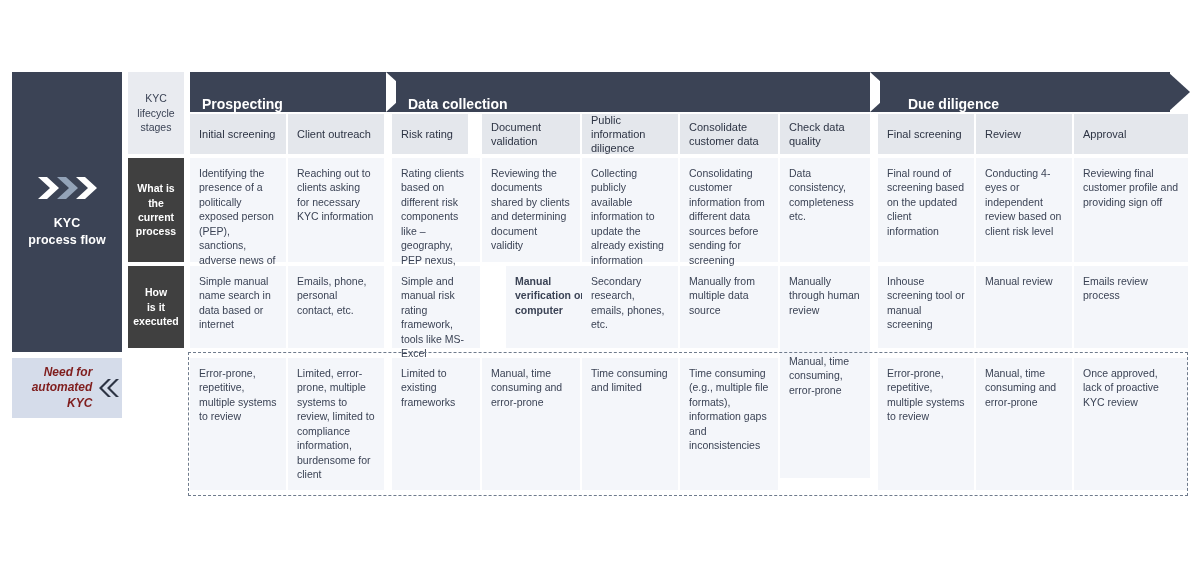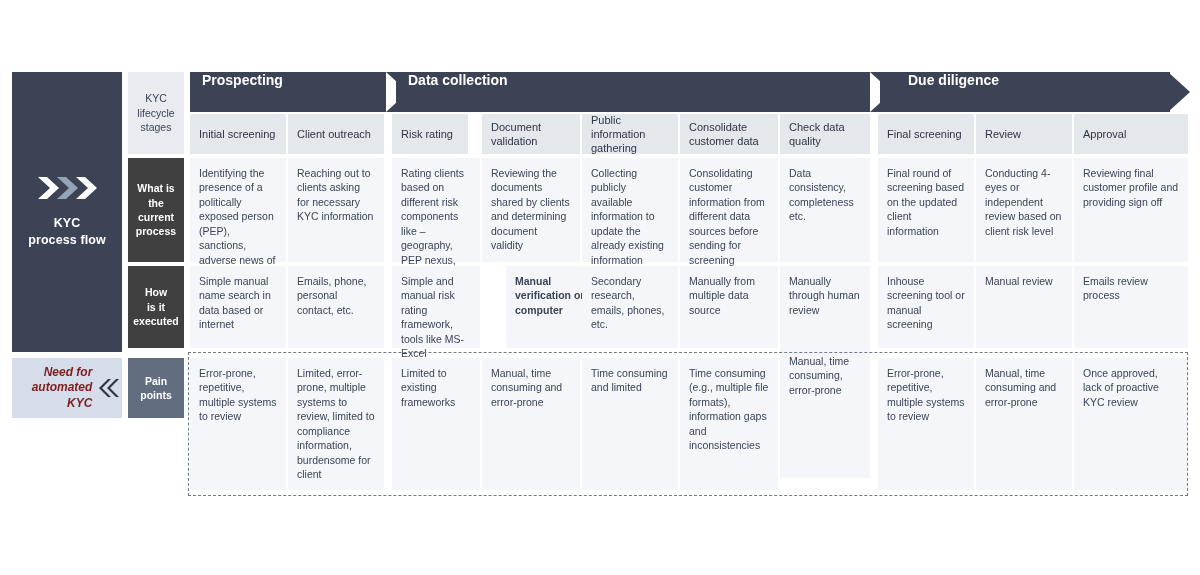--- a/index.html
+++ b/index.html
@@ -34,21 +34,21 @@
   }
   .rowlabel.light { background: #e9ebf0; color: #3b4355; }
   .rowlabel.dark  { background: #404040; color: #ffffff; font-weight: bold; }
   .rowlabel.slate { background: #626e80; color: #ffffff; font-weight: bold; }
 
   
   .stage-band { position: absolute; top: 72px; height: 40px; }
   .stage-arrow {
     position: absolute; top: 0; height: 40px;
     background: #3b4355;
-    display: flex; align-items: flex-start;
+    display: flex; align-items: flex-end;
   }
   .stage-arrow .stage-label {
     color: #ffffff; font-weight: bold; font-size: 14px;
     white-space: nowrap;
   }
   .arrow-notch {
     position: absolute; top: 0; width: 22px; height: 40px;
     background: #ffffff;
     clip-path: polygon(0 0, 100% 50%, 0 100%, 0 100%, 0 0);
   }
@@ -119,23 +119,20 @@
   </div>
 
   <div class="rowlabel light" style="top:72px; height:82px;">
     <span>KYC<br>lifecycle<br>stages</span>
   </div>
   <div class="rowlabel dark" style="top:158px; height:104px;">
     <span>What is<br>the<br>current<br>process</span>
   </div>
   <div class="rowlabel dark" style="top:266px; height:82px;">
     <span>How<br>is it<br>executed</span>
-  </div>
-  <div class="rowlabel slate" style="top:358px; height:60px;">
-    <span>Pain<br>points</span>
   </div>
 
   <div class="stage-band" style="left:190px; width:1000px;">
 
     <div class="stage-arrow" style="left:0px; width:206px; padding-left:12px;">
       <span class="stage-label">Prospecting</span>
     </div>
     <div class="arrow-notch" style="left:196px;"></div>
 
     <div class="stage-arrow" style="left:206px; width:484px; padding-left:12px;">
@@ -159,21 +156,21 @@
       <div class="cell" style="left: 288px; width: 96px; top: 266px; height: 82px;">Emails, phone, personal contact, etc.</div>
       <div class="cell" style="left: 288px; width: 96px; top: 358px; height: 132px;">Limited, error-prone, multiple systems to review, limited to compliance information, burdensome for client</div>
       <div class="colhead" style="left: 392px; width: 76px;">Risk rating</div>
       <div class="cell" style="left: 392px; width: 88px; top: 158px; height: 104px;">Rating clients based on different risk components like – geography, PEP nexus, etc.</div>
       <div class="cell" style="left: 392px; width: 88px; top: 266px; height: 82px;">Simple and manual risk rating framework, tools like MS-Excel</div>
       <div class="cell" style="left: 392px; width: 88px; top: 358px; height: 132px;">Limited to existing frameworks</div>
       <div class="colhead" style="left: 482px; width: 98px;">Document validation</div>
       <div class="cell" style="left: 482px; width: 98px; top: 158px; height: 104px;">Reviewing the documents shared by clients and determining document validity</div>
       <div class="cell" style="left: 506px; width: 98px; top: 266px; height: 82px; font-weight: bold;">Manual verification on computer</div>
       <div class="cell" style="left: 482px; width: 98px; top: 358px; height: 132px;">Manual, time consuming and error-prone</div>
-      <div class="colhead" style="left: 582px; width: 96px;">Public information gathering</div>
+      <div class="colhead" style="left: 582px; width: 96px;">Public information diligence</div>
       <div class="cell" style="left: 582px; width: 96px; top: 158px; height: 104px;">Collecting publicly available information to update the already existing information</div>
       <div class="cell" style="left: 582px; width: 96px; top: 266px; height: 82px;">Secondary research, emails, phones, etc.</div>
       <div class="cell" style="left: 582px; width: 96px; top: 358px; height: 132px;">Time consuming and limited</div>
       <div class="colhead" style="left: 680px; width: 98px;">Consolidate customer data</div>
       <div class="cell" style="left: 680px; width: 98px; top: 158px; height: 104px;">Consolidating customer information from different data sources before sending for screening</div>
       <div class="cell" style="left: 680px; width: 98px; top: 266px; height: 82px;">Manually from multiple data source</div>
       <div class="cell" style="left: 680px; width: 98px; top: 358px; height: 132px;">Time consuming (e.g., multiple file formats), information gaps and inconsistencies</div>
       <div class="colhead" style="left: 780px; width: 90px;">Check data quality</div>
       <div class="cell" style="left: 780px; width: 90px; top: 158px; height: 104px;">Data consistency, completeness etc.</div>
       <div class="cell" style="left: 780px; width: 90px; top: 266px; height: 82px;">Manually through human review</div>

